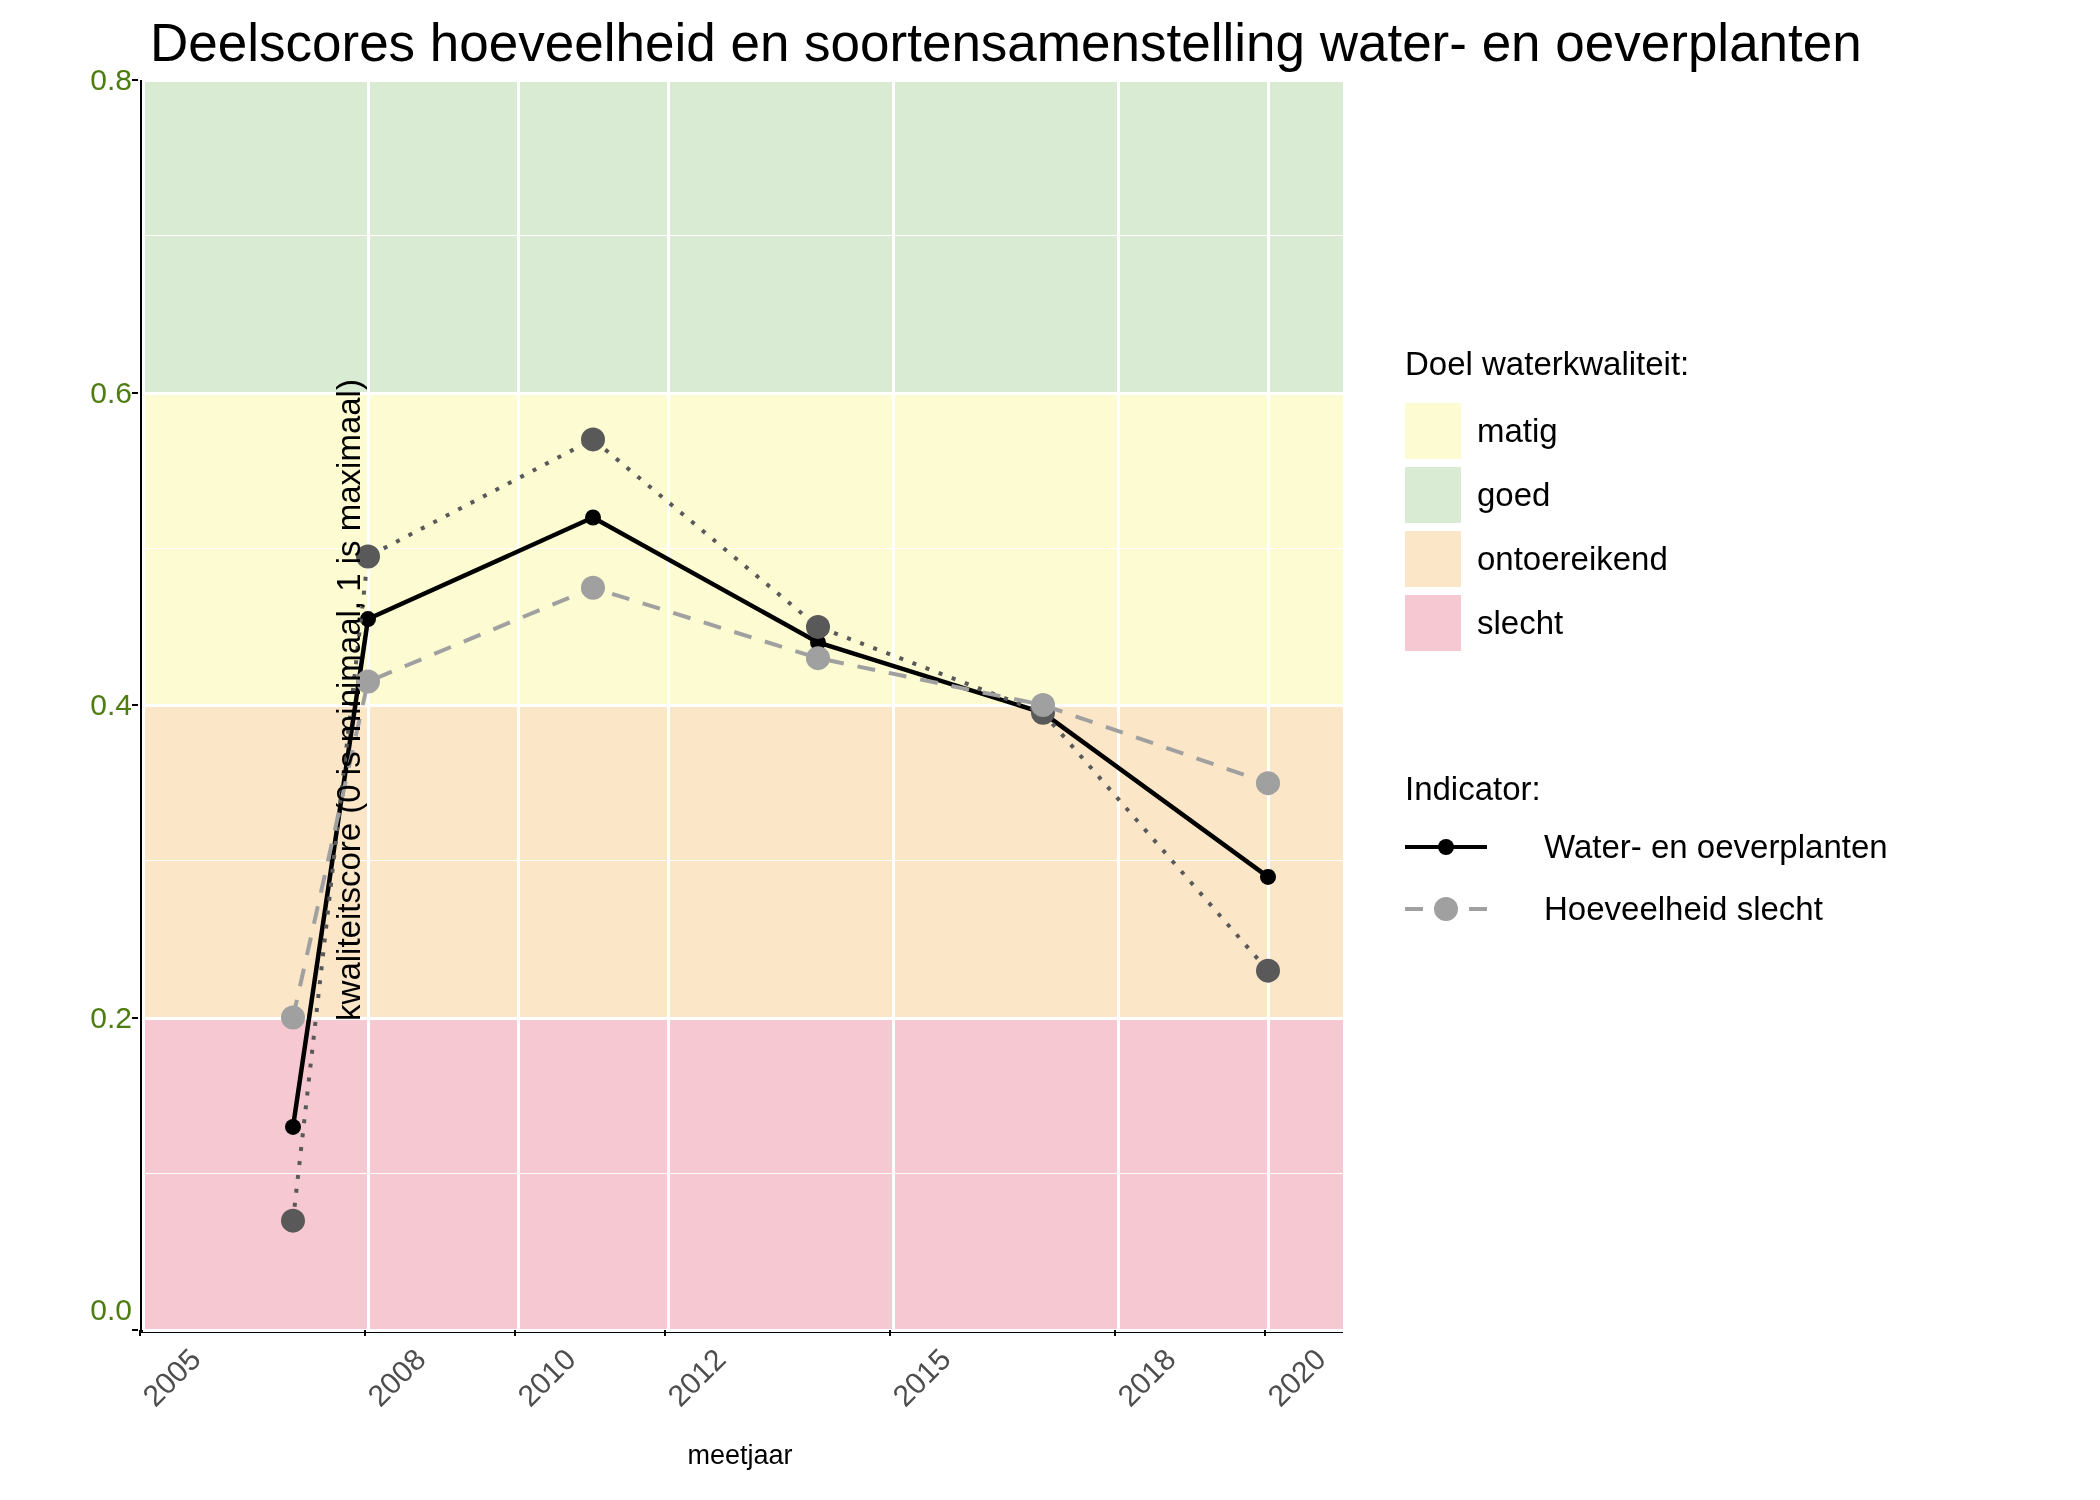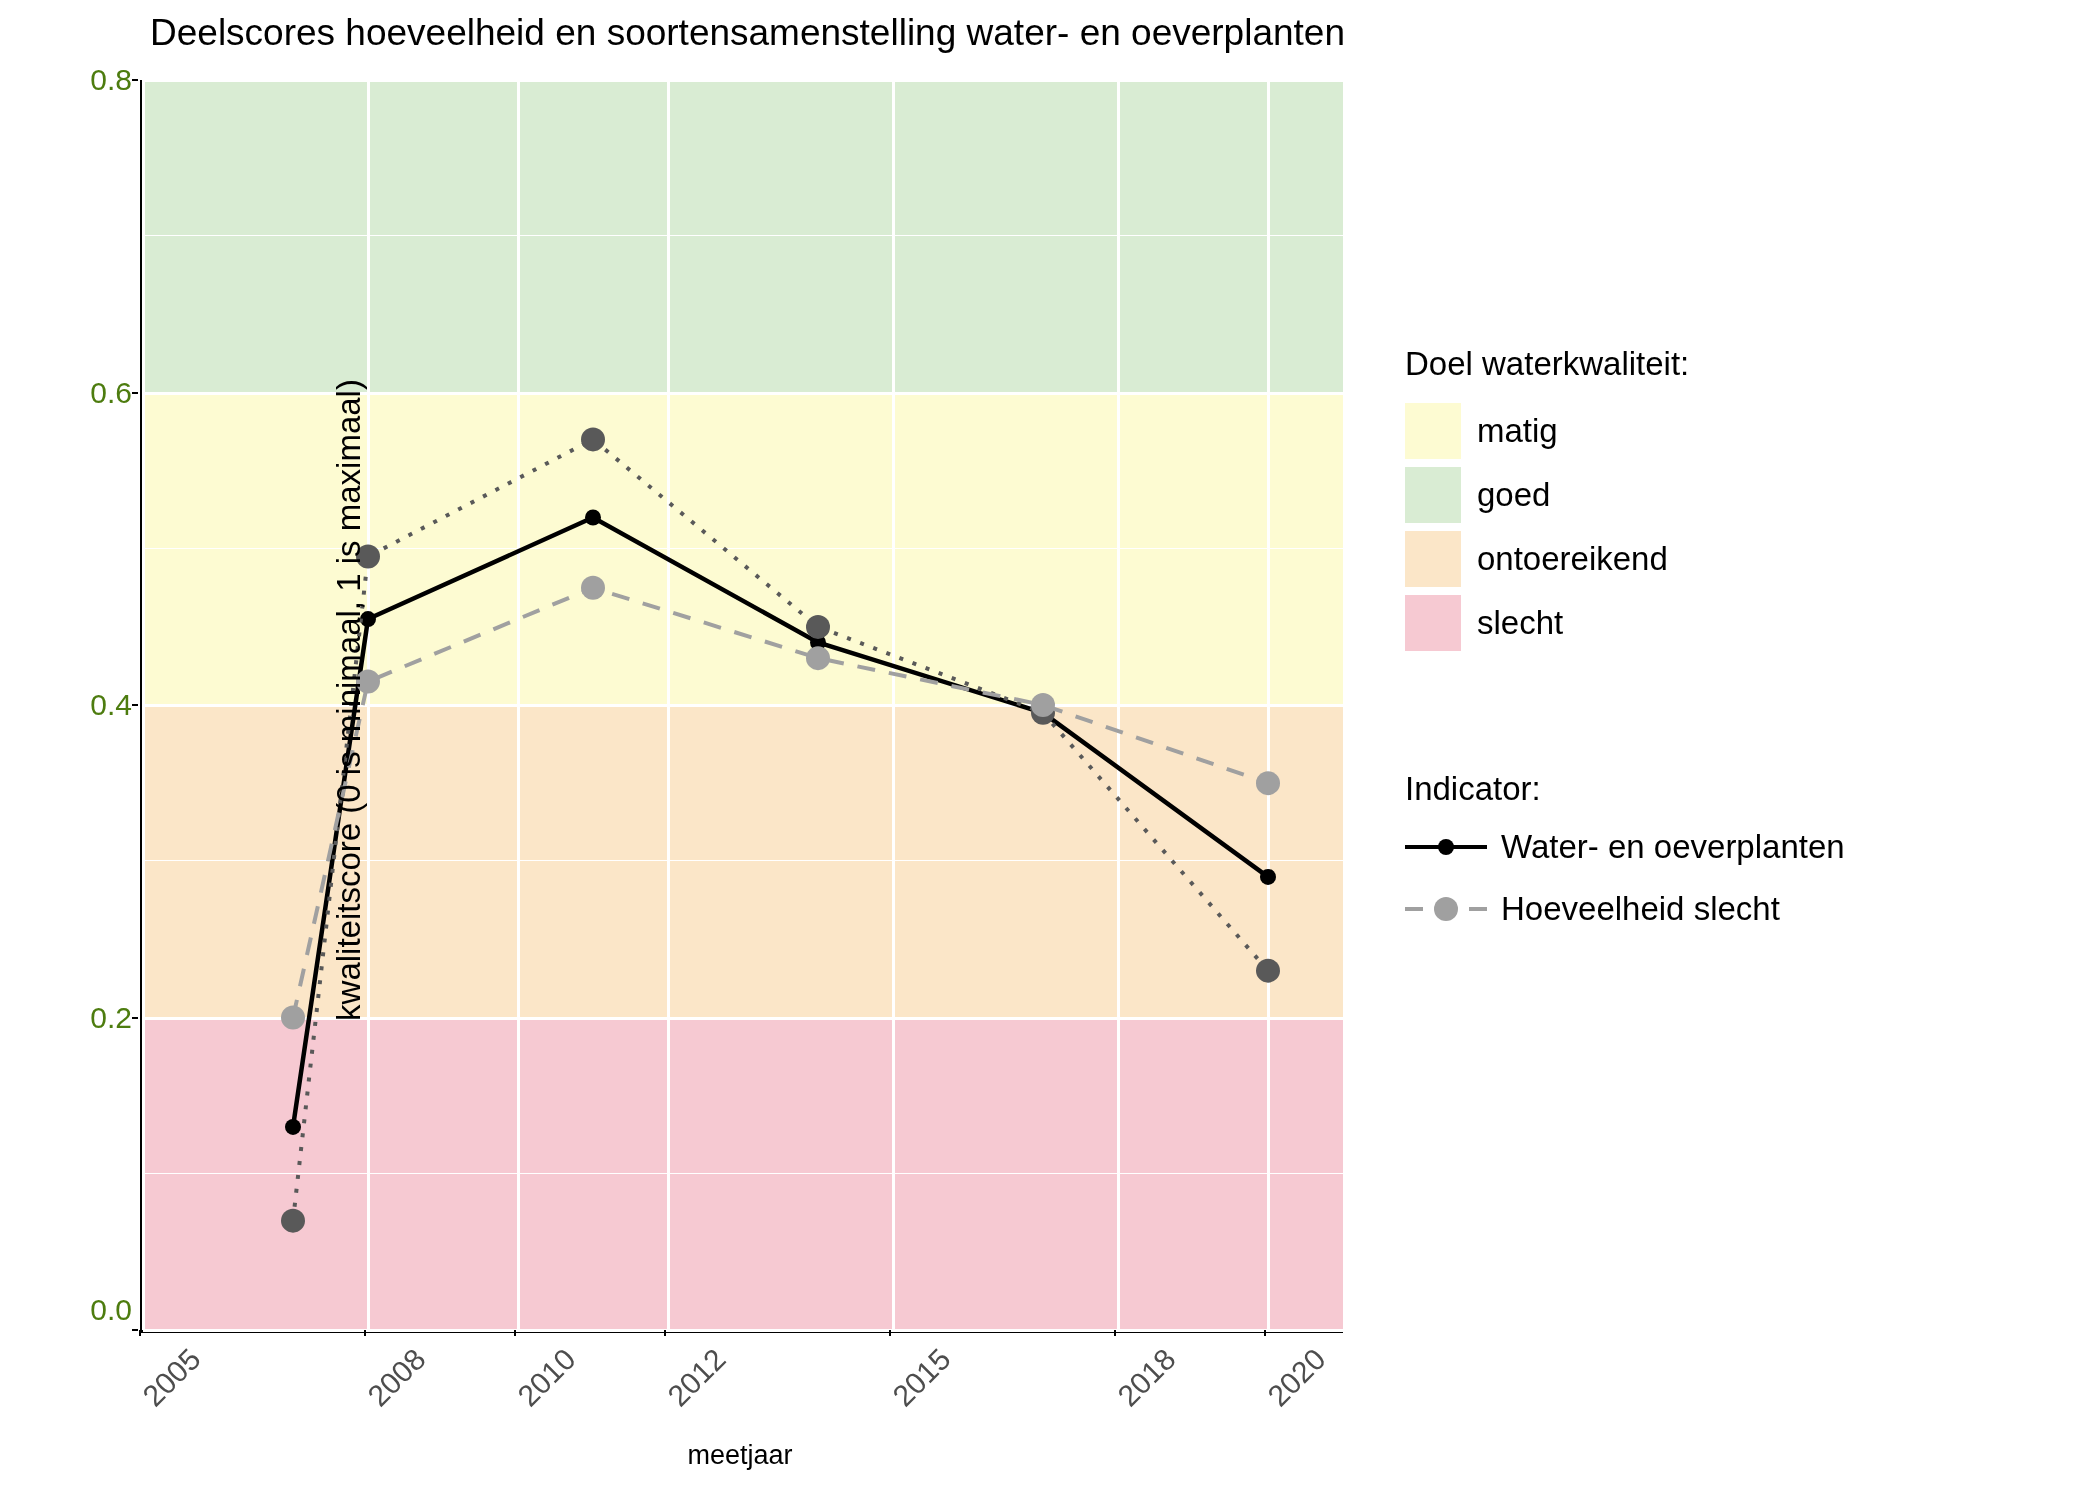--- a/index.html
+++ b/index.html
@@ -12,21 +12,21 @@
   }
   .wrap {
     position: relative;
     width: 2100px;
     height: 1500px;
   }
   .title {
     position: absolute;
     top: 12px;
     left: 150px;
-    font-size: 37px;
+    font-size: 53px;
     color: #000;
     font-weight: 400;
   }
   .plot {
     position: absolute;
     left: 140px;
     top: 80px;
     width: 1200px;
     height: 1250px;
     background: #fff;
@@ -97,20 +97,21 @@
   }
   .swatch {
     width: 56px;
     height: 56px;
     margin-right: 16px;
   }
   .legend2-row {
     display: flex;
     align-items: center;
     margin-bottom: 24px;
+    gap: 43px;
   }
   .line-sample {
     width: 82px;
     height: 30px;
     margin-right: 14px;
     position: relative;
   }
   .tickmark {
     position:absolute;
     background:#000;

